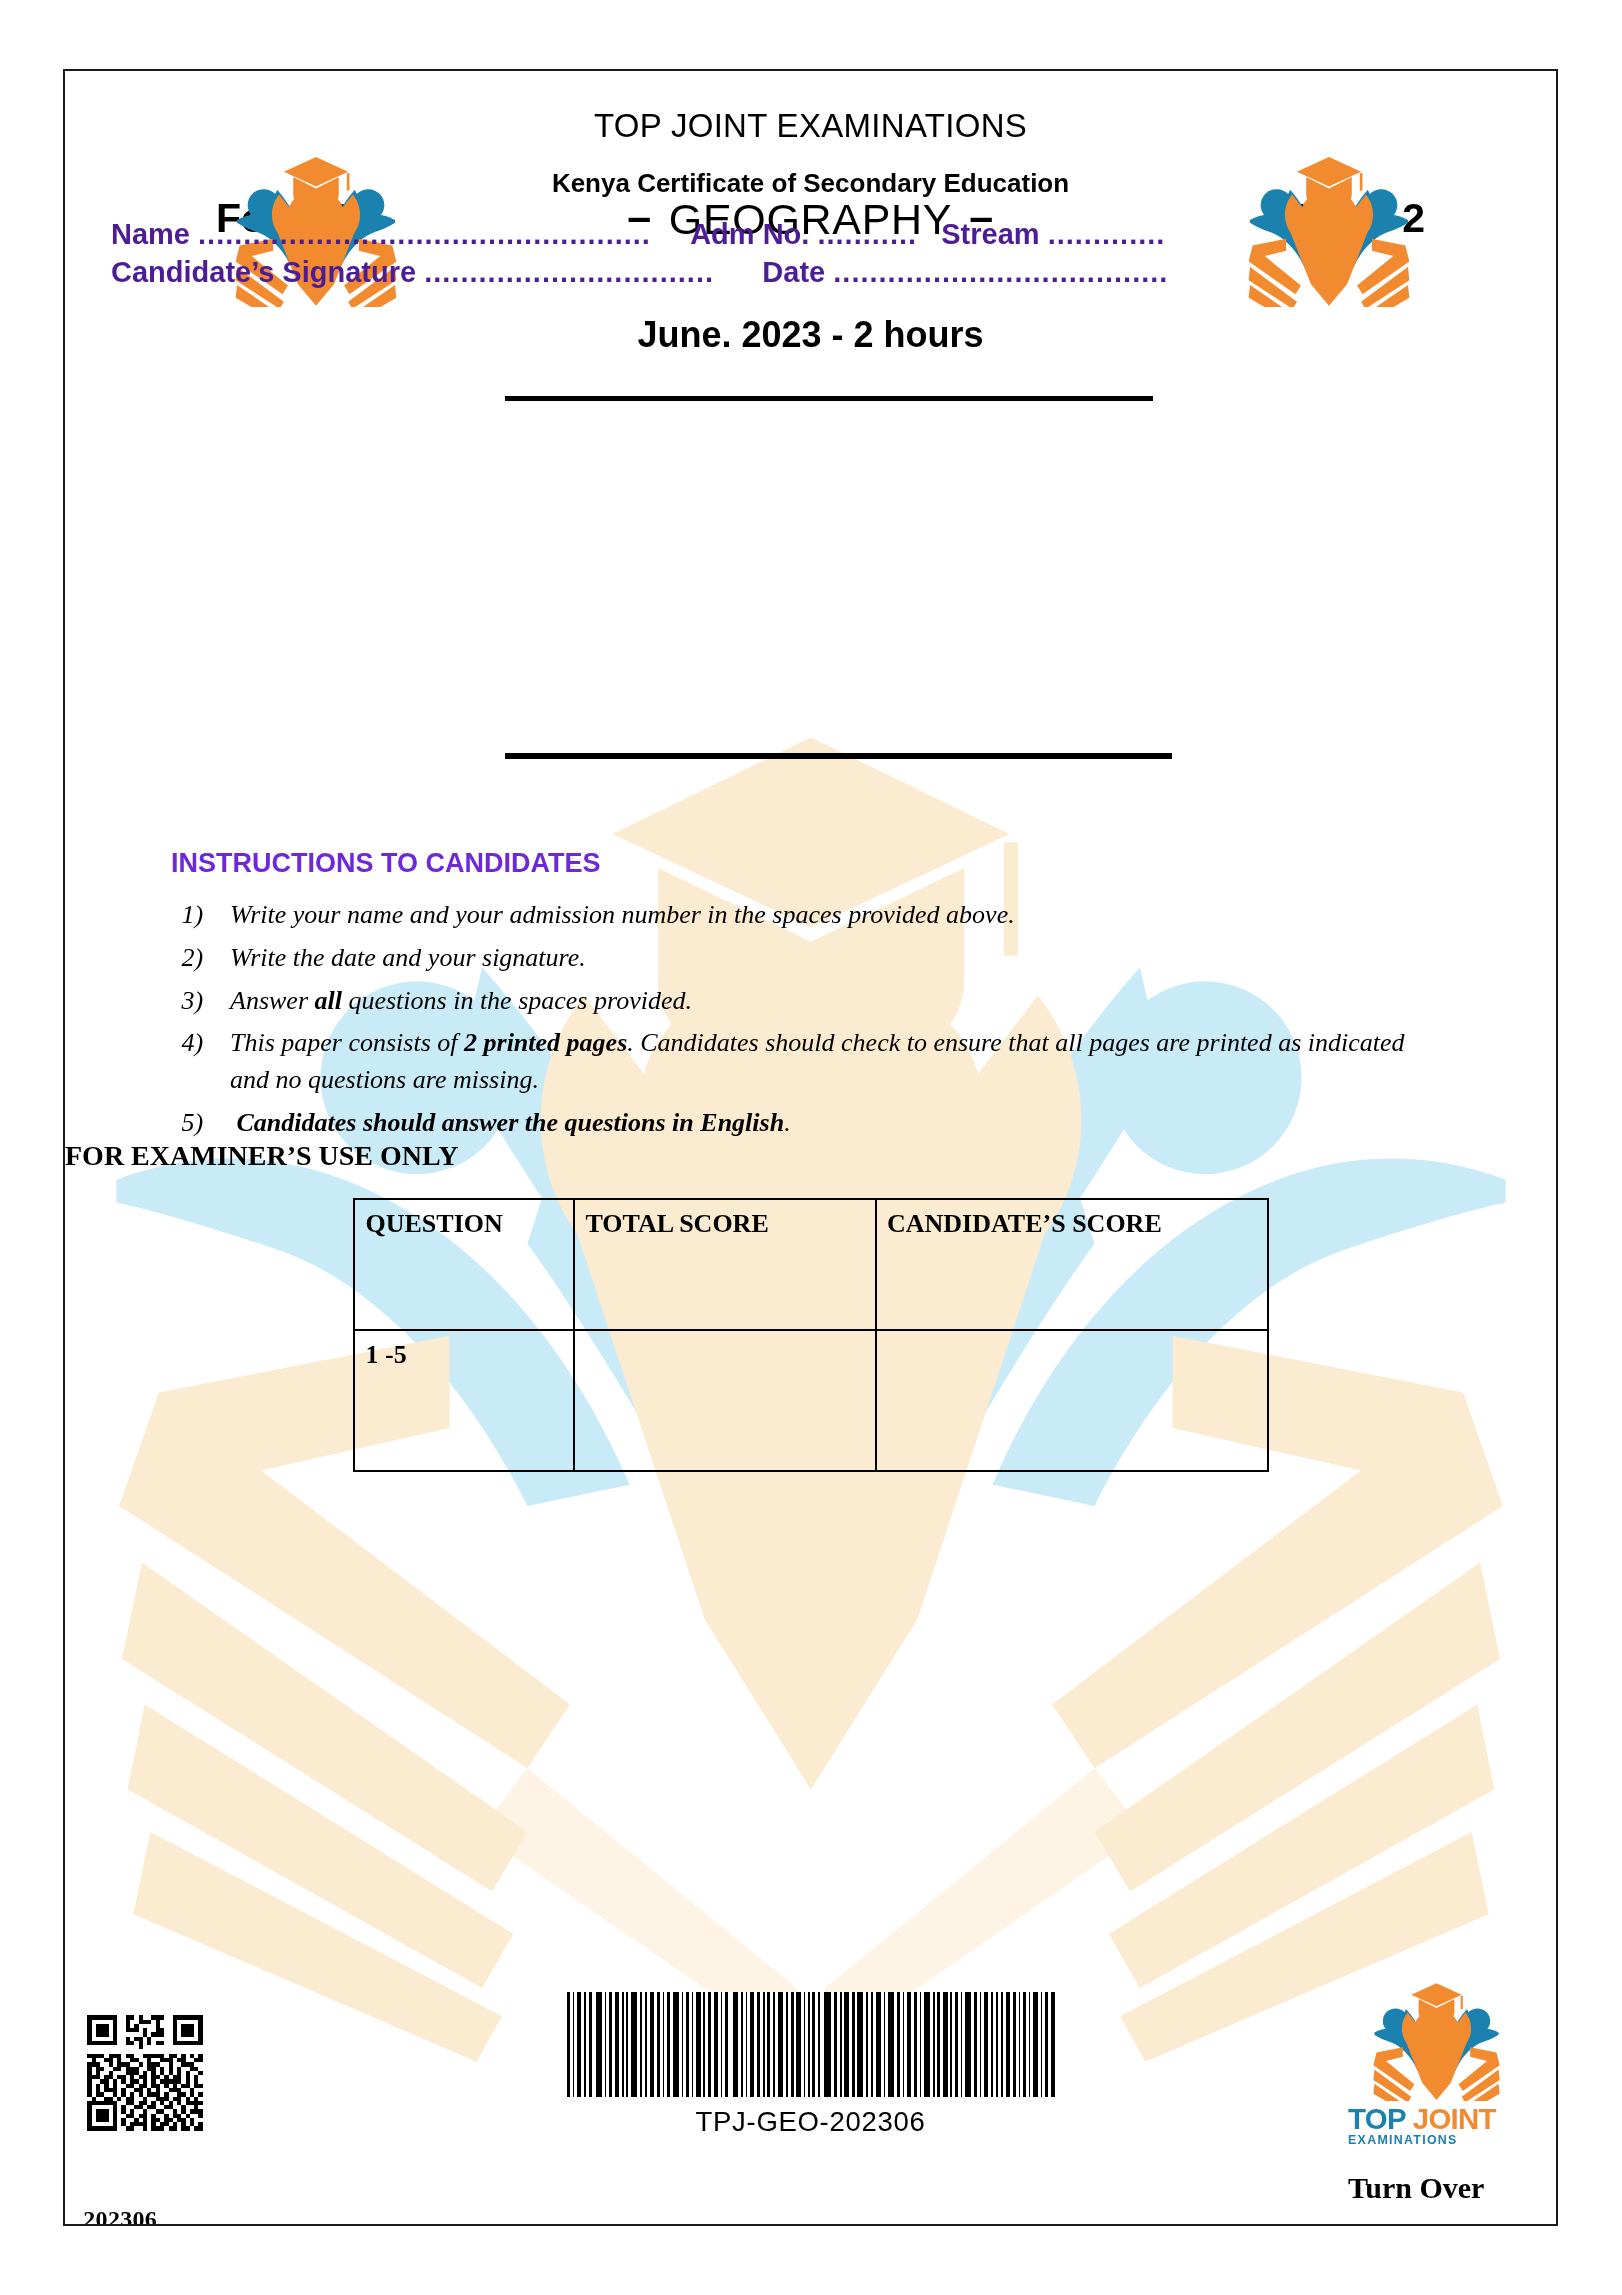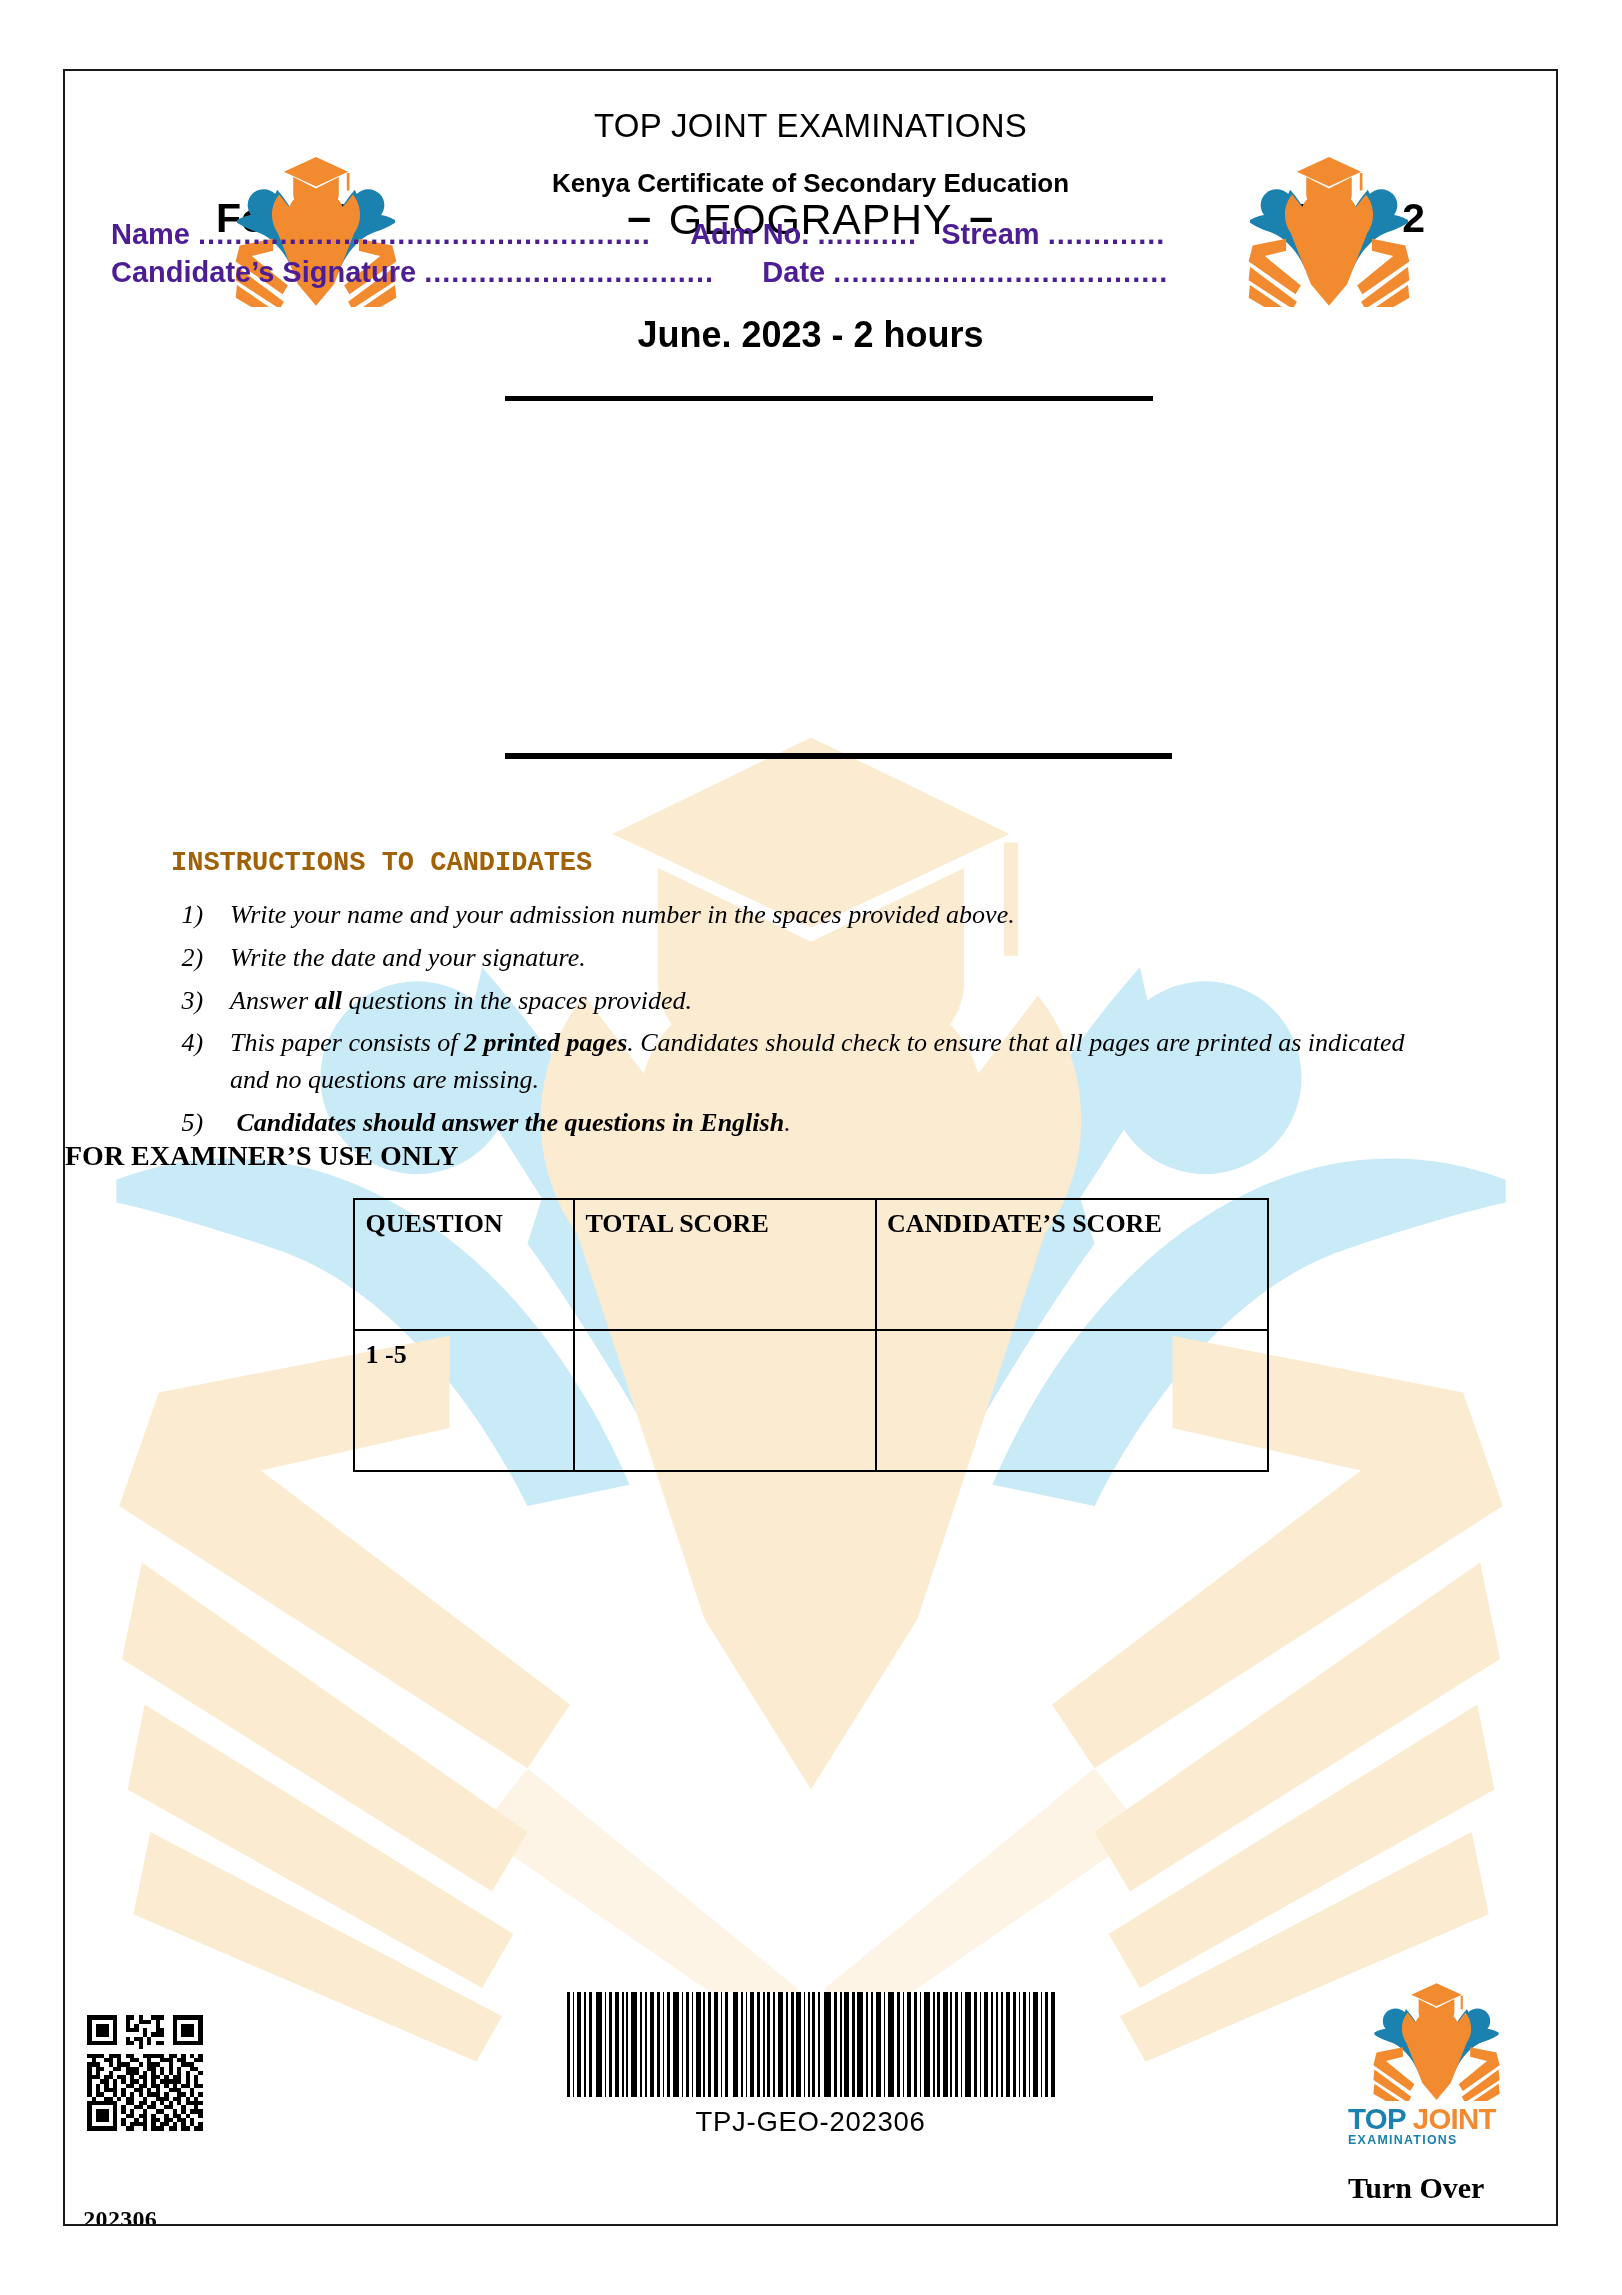--- a/index.html
+++ b/index.html
@@ -161,24 +161,24 @@
     width: 667px;
     height: 5.9px;
     background: #000;
   }
 
   
   .instructions-heading {
     position: absolute;
     left: 106px;
     top: 777px;
-    font-family: Liberation Mono, monospace;
+    font-family: Liberation Sans, sans-serif;
     font-size: 27px;
     font-weight: 700;
-    color: #a16207;
+    color: #6d28d9;
   }
 
   .instructions-list {
     position: absolute;
     left: 110px;
     right: 110px;
     top: 826px;
     font-family: "Liberation Serif", serif;
     font-size: 26px;
     font-style: italic;

